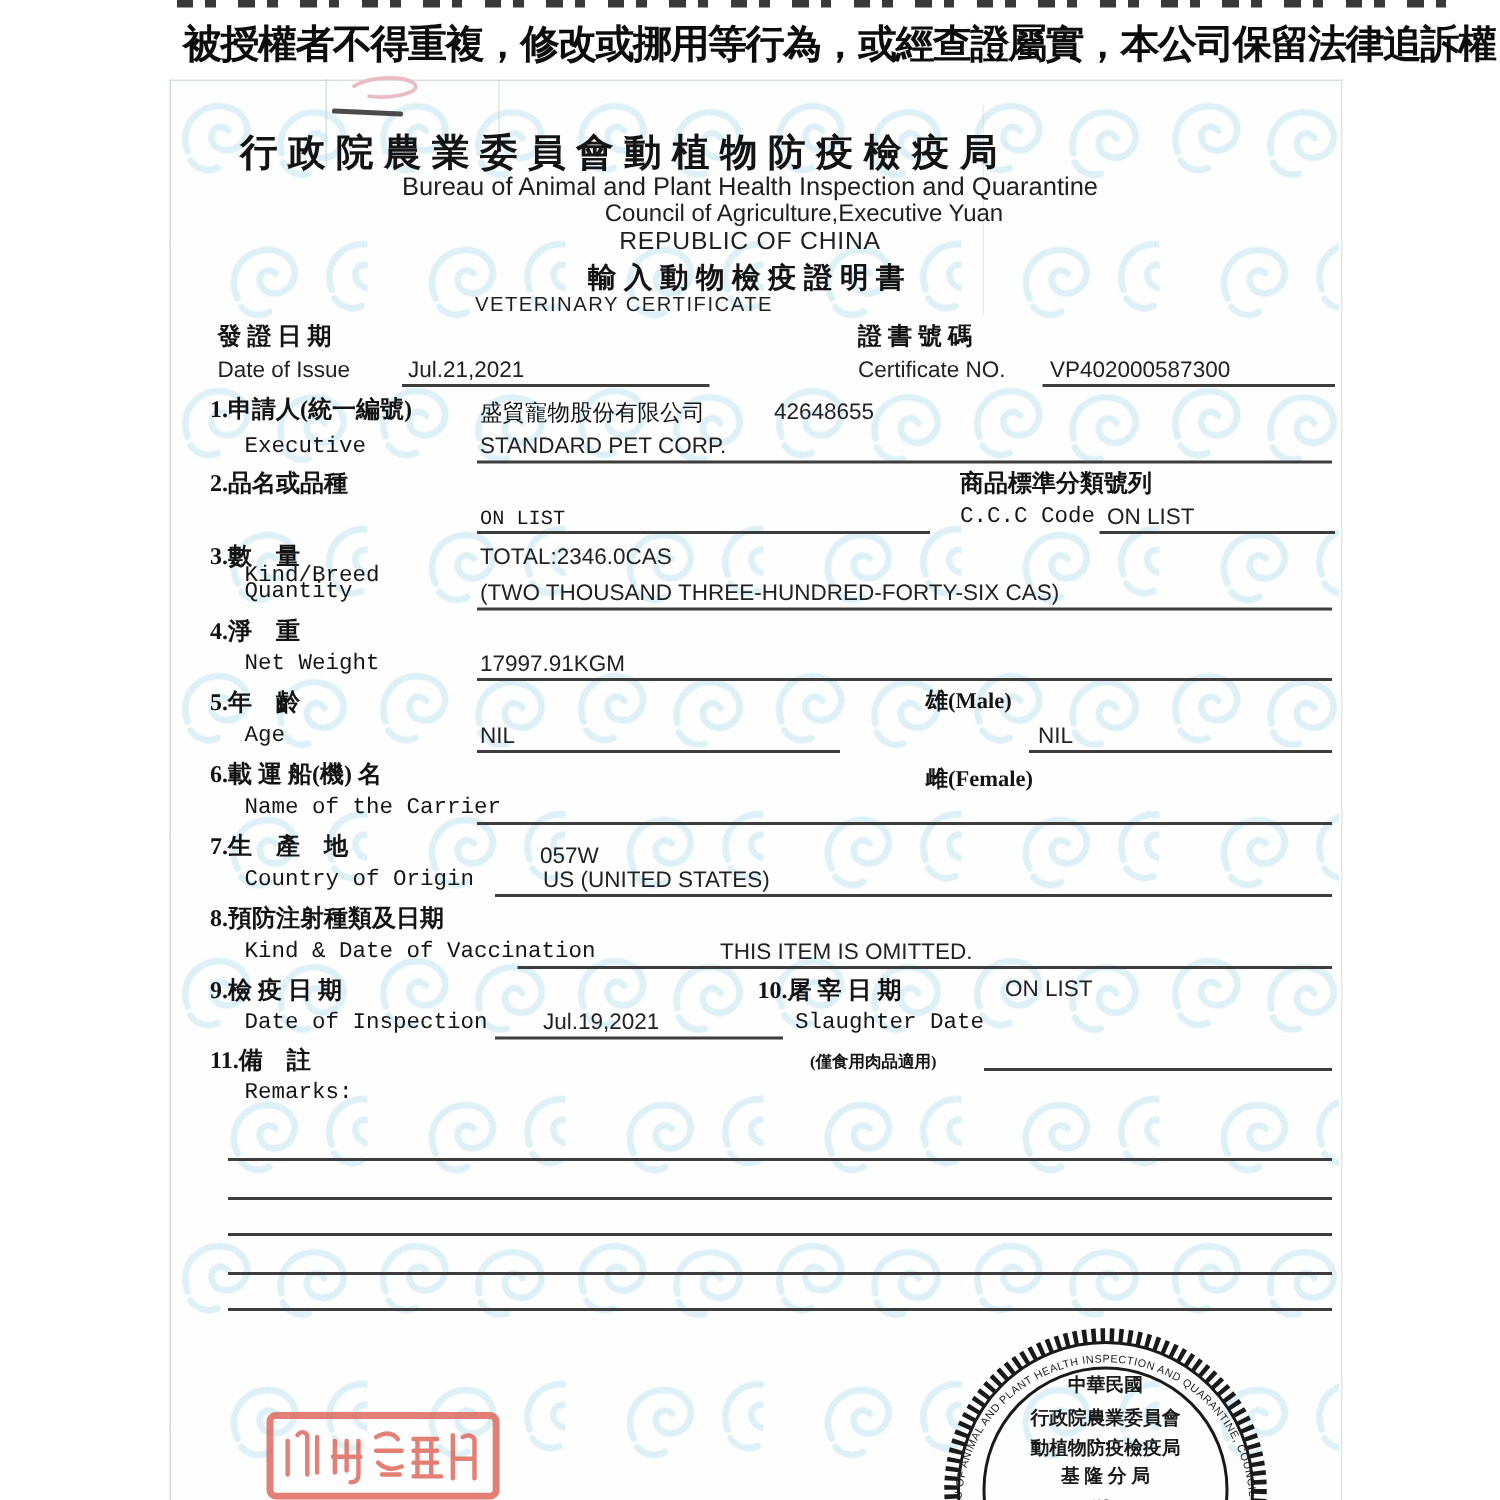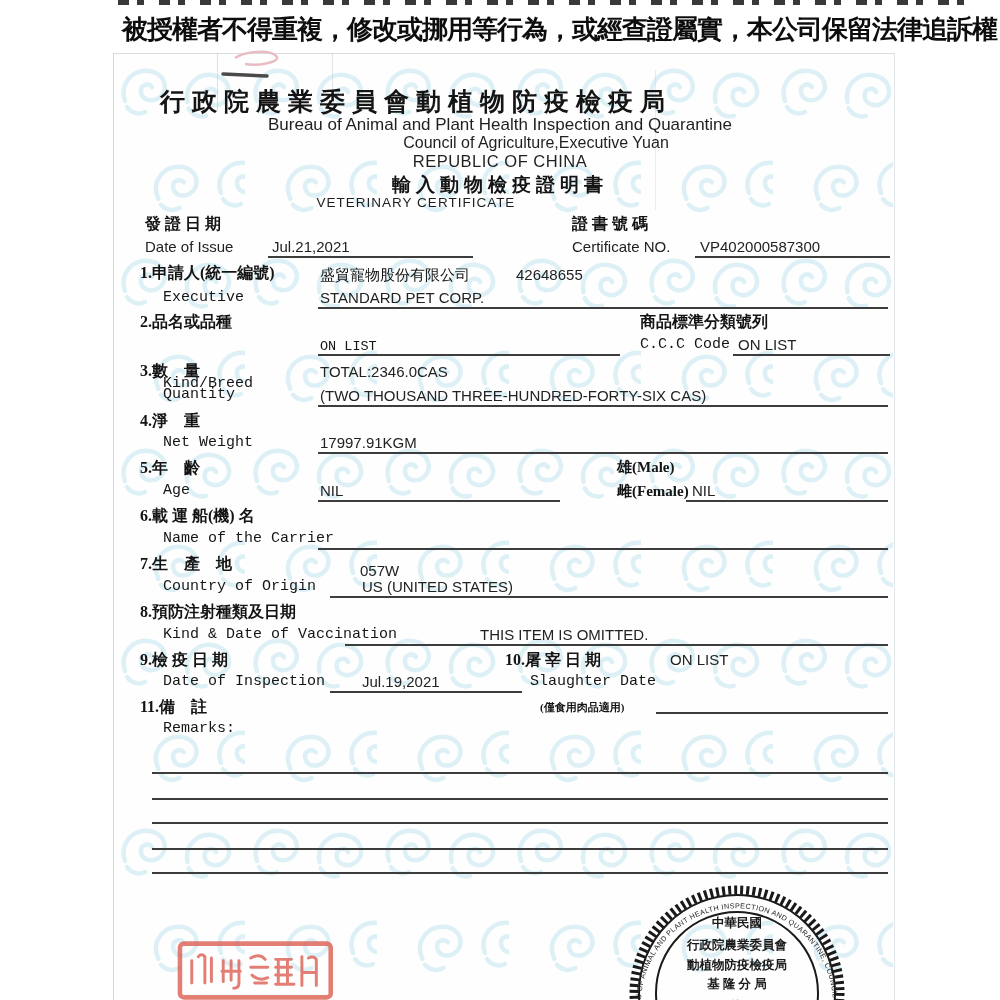--- a/index.html
+++ b/index.html
@@ -113,21 +113,21 @@
 <div class="abs zh" style="left:140px;top:411px;font-size:16px;">4.淨　重</div>
 <div class="abs en" style="left:163px;top:434px;font-size:15px;">Net Weight</div>
 <div class="abs val" style="left:320px;top:434px;font-size:15px;">17997.91KGM</div>
 <div class="line" style="left:318px;top:452px;width:570px;"></div>
 
 <div class="abs zh" style="left:140px;top:458px;font-size:16px;">5.年　齡</div>
 <div class="abs zh" style="left:617px;top:458px;font-size:15px;">雄(Male)</div>
 <div class="abs en" style="left:163px;top:482px;font-size:15px;">Age</div>
 <div class="abs val" style="left:320px;top:482px;font-size:15px;">NIL</div>
 <div class="line" style="left:318px;top:500px;width:242px;"></div>
-<div class="abs zh" style="left:617px;top:482px;font-size:15px;">雌(Female)</div>
+<div class="abs zh" style="left:617px;top:510px;font-size:15px;">雌(Female)</div>
 <div class="abs val" style="left:692px;top:482px;font-size:15px;">NIL</div>
 <div class="line" style="left:686px;top:500px;width:202px;"></div>
 
 <div class="abs zh" style="left:140px;top:506px;font-size:16px;">6.載 運 船(機) 名</div>
 <div class="abs en" style="left:163px;top:530px;font-size:15px;">Name of the Carrier</div>
 <div class="abs val" style="left:360px;top:530px;font-size:15px;margin-top:32px;">057W</div>
 <div class="line" style="left:318px;top:548px;width:570px;"></div>
 
 <div class="abs zh" style="left:140px;top:554px;font-size:16px;">7.生　產　地</div>
 <div class="abs en" style="left:163px;top:578px;font-size:15px;">Country of Origin</div>

